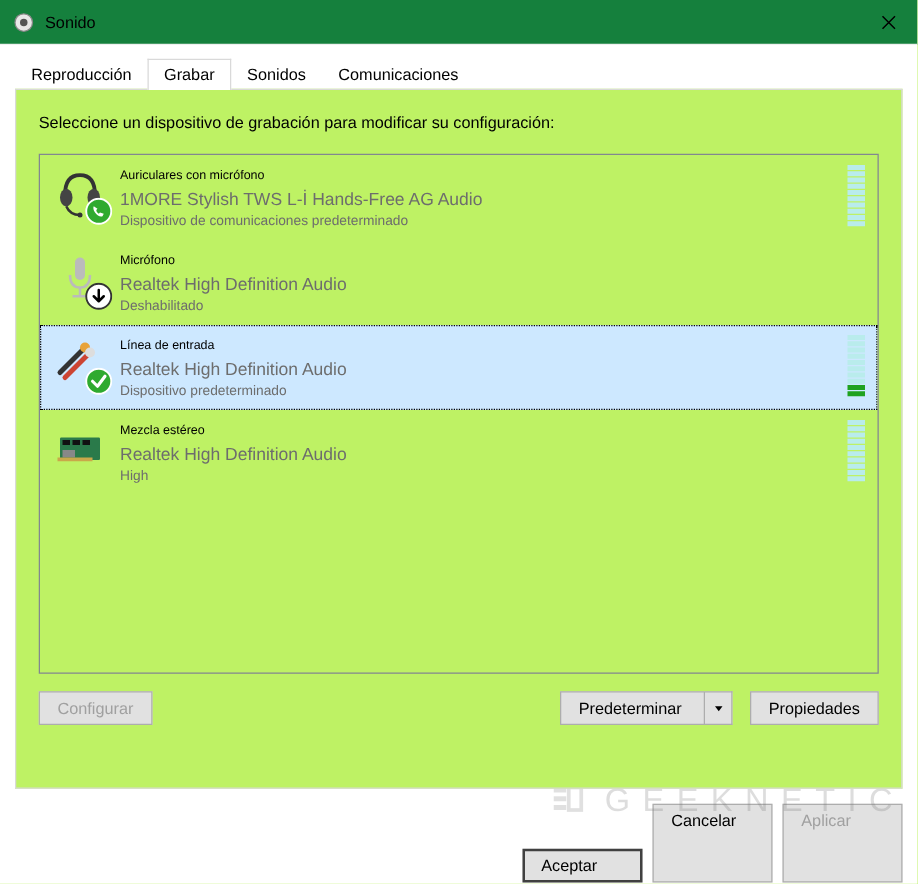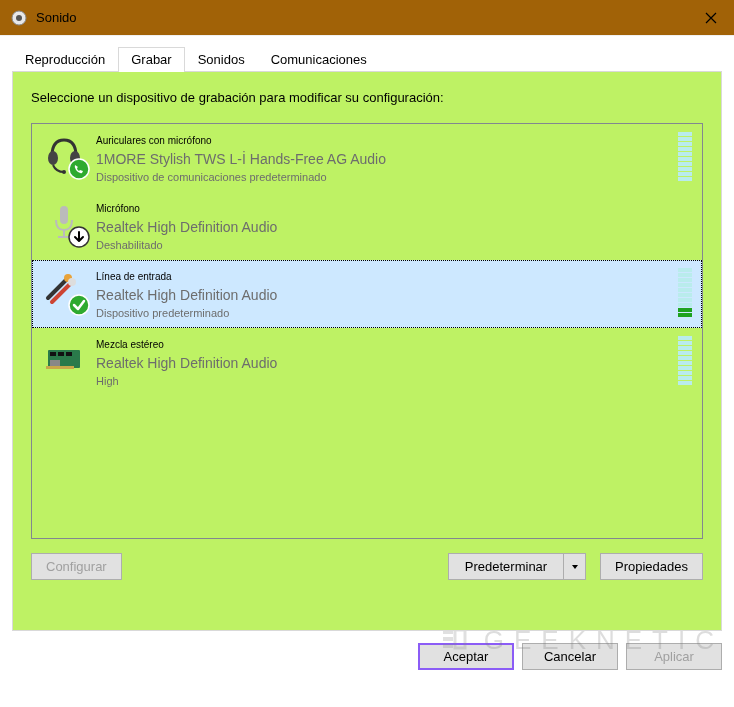--- a/index.html
+++ b/index.html
@@ -1,19 +1,19 @@
 <!DOCTYPE html>
 <html><head>
 <meta charset="utf-8">
 <style>
   * { box-sizing: border-box; font-family: "Segoe UI", Tahoma, sans-serif; }
   body { margin: 0; background: #fff; width: 734px; height: 707px; overflow: hidden; }
 
   
-  .titlebar { background: #a16207; height: 36px; display: flex; align-items: center; padding: 0 0 0 10px; border-bottom: 1px solid #f0f0f0;}
+  .titlebar { background: #15803d; height: 36px; display: flex; align-items: center; padding: 0 0 0 10px; border-bottom: 1px solid #f0f0f0;}
   .titlebar .icon { width: 18px; height: 18px; margin-right: 8px; }
   .titlebar .title { font-size: 13px; color: #000; flex: 1; }
   .titlebar .close { width: 46px; height: 36px; display:flex; align-items:center; justify-content:center; }
   .titlebar .close svg { width:12px; height:12px; }
 
   .content { padding: 8px 12px 0 12px; }
 
   
   .tabstrip { display:flex; align-items:flex-end; height:28px; position:relative; }
   .tab { padding: 4px 12px 5px 12px; font-size: 13px; color:#000; border:1px solid transparent; border-bottom:none; cursor:default; }
@@ -35,32 +35,32 @@
   .vu .seg { height:4px; background:#b9ecec; }
   .vu .seg.on { background:#1fa21f; }
 
   
   .badge { position:absolute; bottom:-4px; right:-4px; width:22px; height:22px; border-radius:50%; display:flex; align-items:center; justify-content:center; }
   .badge svg { width:22px; height:22px; }
 
   
   .button-row { display:flex; margin-top: 14px; align-items:center; }
   .spacer { flex:1; }
-  .btn { font-size:13px; padding: 5px 14px; background:#e1e1e1; border:1px solid #adadad; min-width:90px; text-align:center; }
+  .btn { font-size:13px; padding: 5px 14px; background:#e1e1e1; border:1px solid #adadad; min-width:90px; text-align:left; }
   .btn.disabled { color:#a0a0a0; }
   .split { display:flex; }
   .split .btn { min-width: 116px; }
   .split .drop { width:22px; border:1px solid #adadad; border-left:none; background:#e1e1e1; display:flex; align-items:center; justify-content:center; }
   .split .drop svg{ width:8px; height:8px;}
   .gap { width:14px; }
 
   
   .dialog-buttons { display:flex; justify-content:flex-end; padding: 12px 12px 0 12px; gap:8px;}
   .dialog-buttons .btn { min-width:96px; }
-  .btn.default { border:2px solid #8b5cf6; padding:4px 13px;}
+  .btn.default { border:2px solid #404040; padding:4px 13px;margin-top:36px;}
 
   
   .watermark { position:absolute; right:10px; bottom:48px; font-size:26px; letter-spacing:10px; color:rgba(120,120,120,0.25); font-weight:300; pointer-events:none;}
   .wm-icon { display:inline-block; vertical-align:middle; opacity:0.25;}
 </style>
 </head>
 <body>
 
 <div class="titlebar">
   <span class="icon">

